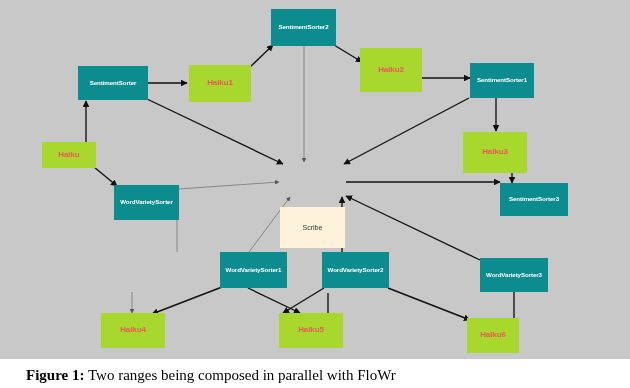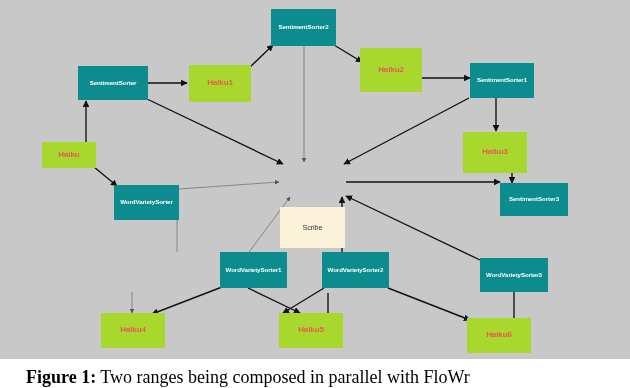--- a/index.html
+++ b/index.html
@@ -71,21 +71,21 @@
     height: 29px;
     background: #ffffff;
     overflow: hidden;
   }
   #caption-text {
     position: absolute;
     left: 26px;
     top: 8px;
     width: 590px;
     font-family: "Liberation Serif", serif;
-    font-size: 18px;
+    font-size: 15px;
     color: #000000;
     white-space: nowrap;
   }
   #caption-text .lbl {
     font-weight: 700;
   }
 </style>
 </head>
 <body>
 
@@ -167,21 +167,21 @@
         </div>
         <div class="node sorter" style="left: 480px; top: 258px; width: 68px; height: 34px;">
           <span>WordVarietySorter3</span>
         </div>
         <div class="node haiku" style="left: 101px; top: 313px; width: 64px; height: 35px; align-items: center;">
           <span>Haiku4</span>
         </div>
         <div class="node haiku" style="left: 279px; top: 313px; width: 64px; height: 35px; text-align: right;">
           <span>Haiku5</span>
         </div>
-        <div class="node haiku" style="left: 467px; top: 318px; width: 64px; height: 35px;">
+        <div class="node haiku" style="left: 467px; top: 318px; width: 52px; height: 35px;">
           <span>Haiku6</span>
         </div>
       </div>
   </div>
 
   <div id="caption">
     <div id="caption-text">
       <span class="lbl">Figure 1:</span>
       <span>Two ranges being composed in parallel with FloWr</span>
     </div>

